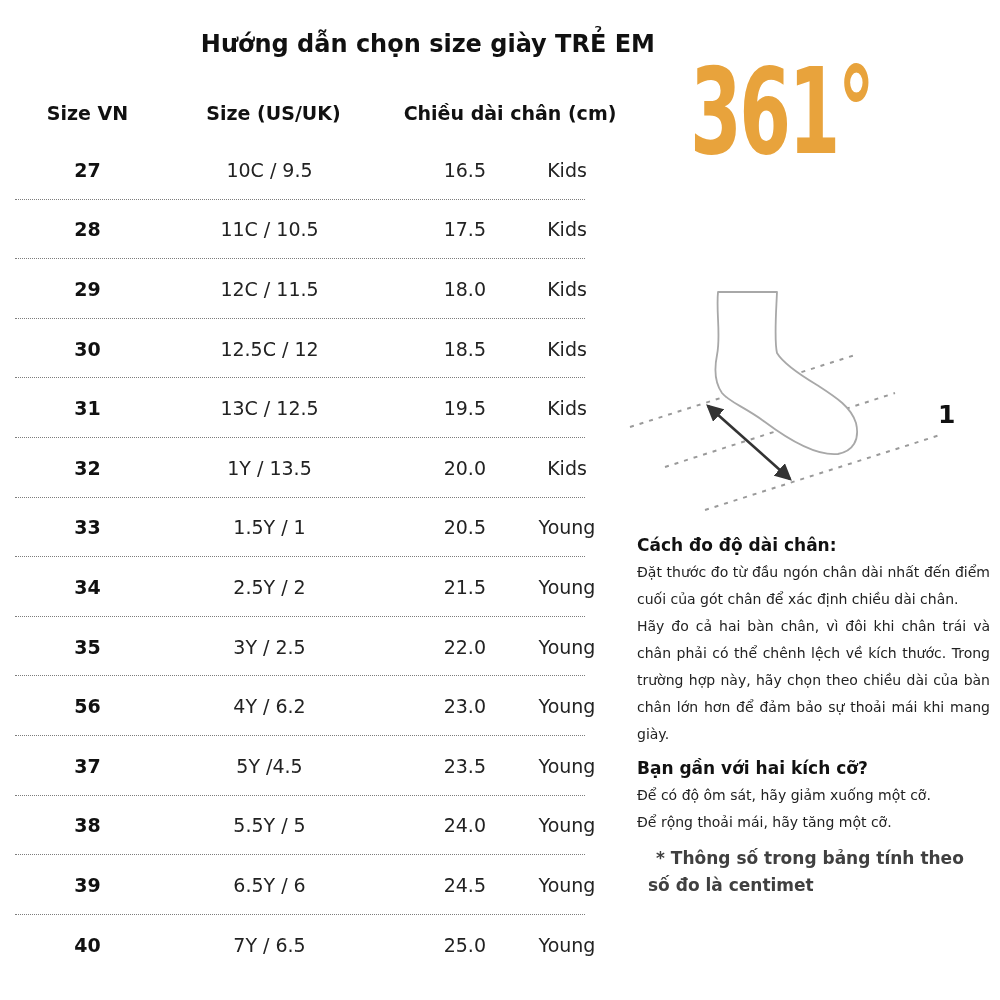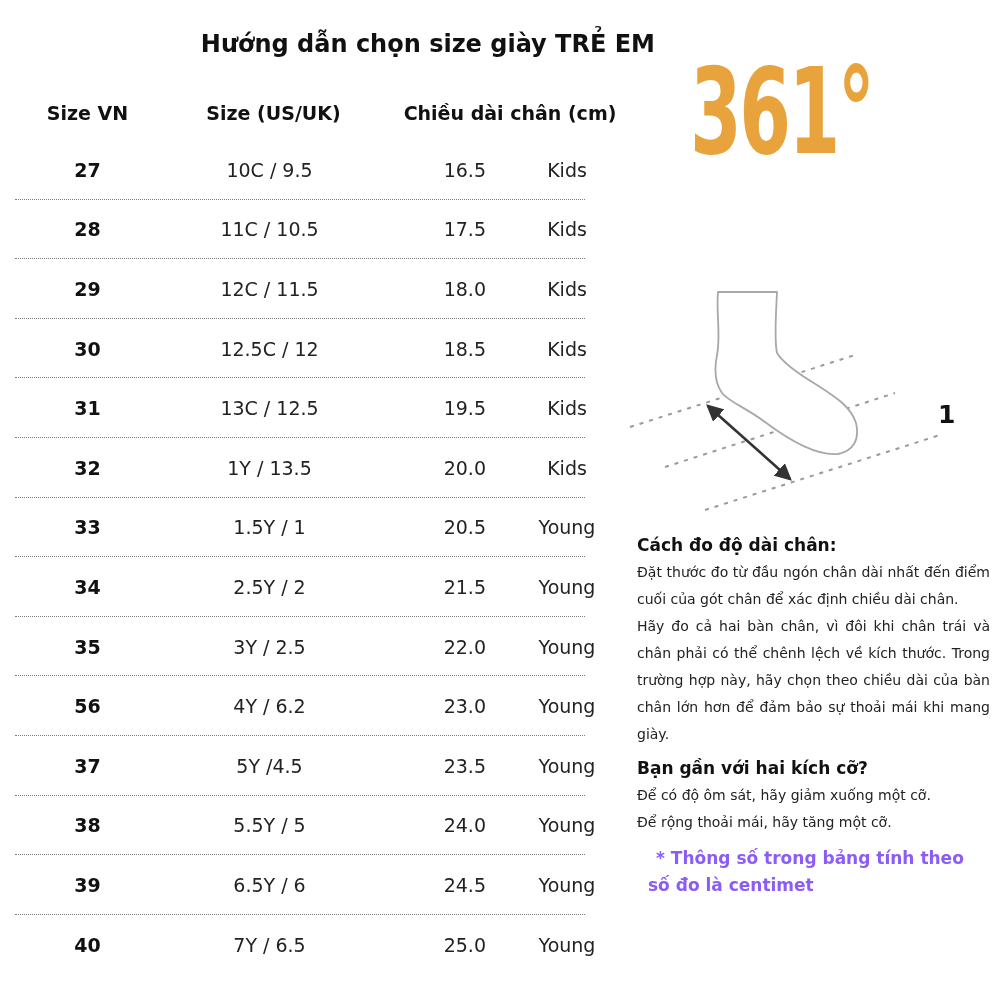--- a/index.html
+++ b/index.html
@@ -55,21 +55,21 @@
   }
 
   .instr { position: absolute; left: 637px; width: 353px; }
   .instr h3 { margin: 0 0 4px 0; font-size: 17px; font-weight: bold; color: #111; }
   .instr p { margin: 0; font-size: 14px; line-height: 27px; color: #222; }
   .instr .just { text-align: justify; }
   .block-measure { top: 535px; }
   .block-fit { top: 758px; }
   .note {
     position: absolute; left: 648px; top: 845px; width: 335px;
-    font-size: 17px; line-height: 27px; font-weight: bold; color: #8b5cf6;
+    font-size: 17px; line-height: 27px; font-weight: bold; color: #404040;
     text-indent: 8px;
   }
 </style>
 </head>
 <body>
 
 <div class="page">
 
   <div class="page-title">Hướng dẫn chọn size giày TRẺ EM</div>
 

